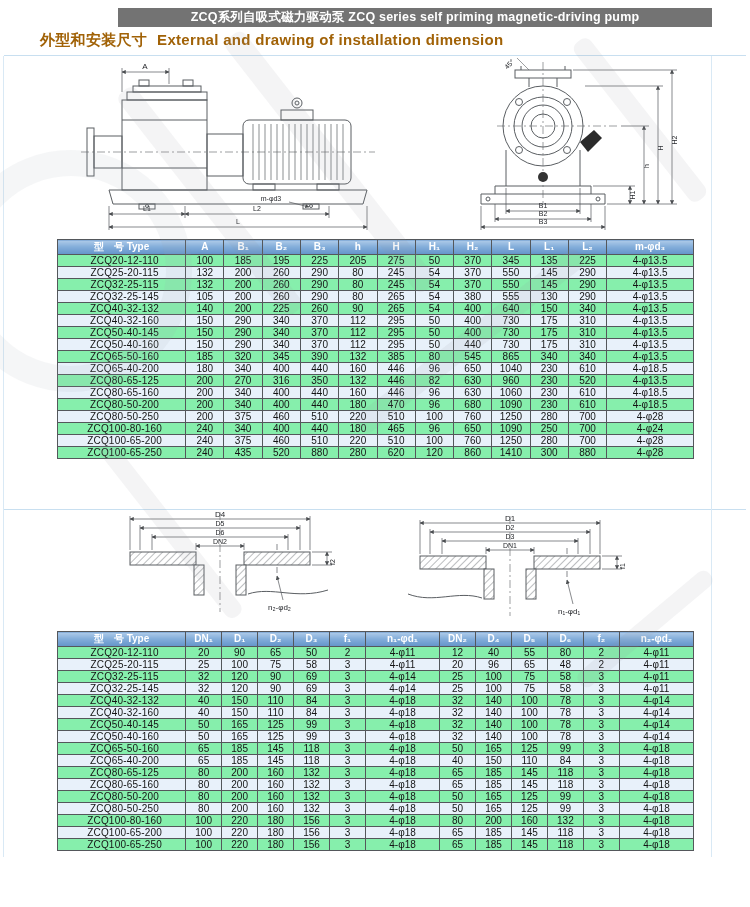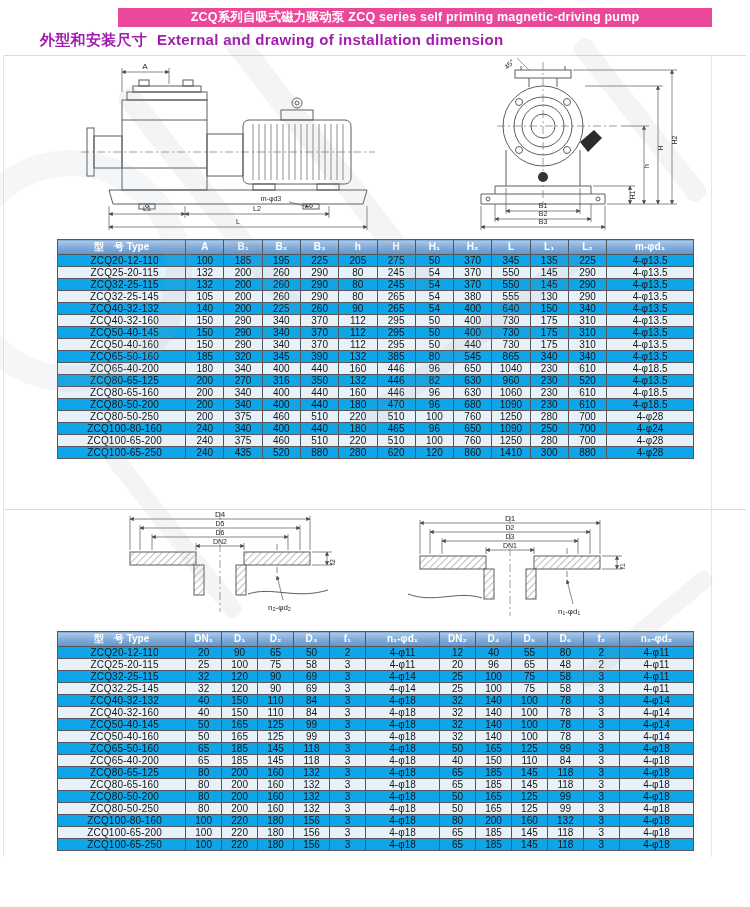--- a/index.html
+++ b/index.html
@@ -1,39 +1,39 @@
 <!DOCTYPE html>
 <html><head>
 <meta charset="utf-8">
 <style>
   html,body{margin:0;padding:0;background:#fff;}
   #page{position:relative;width:750px;height:907px;background:#ffffff;overflow:hidden;
         font-family:"Liberation Sans","DejaVu Sans",sans-serif;color:#1a1a1a;}
   
-  .title-bar{position:absolute;left:118px;top:8px;width:594px;height:19px;background:#ec4899;
+  .title-bar{position:absolute;left:118px;top:8px;width:594px;height:19px;background:#737373;
              color:#fff;font-size:12.5px;font-weight:bold;text-align:center;line-height:19px;
              letter-spacing:.2px;}
   
-  .heading{position:absolute;left:40px;font-size:15px;font-weight:bold;color:#a21caf;
+  .heading{position:absolute;left:40px;font-size:15px;font-weight:bold;color:#a16207;
            letter-spacing:.3px;white-space:nowrap;}
   #heading-install{top:31px;}
   #heading-flange{top:484px;}
   .heading .en{margin-left:10px;}
   
   .hrule{position:absolute;left:4px;right:4px;height:1px;background:#c8dff0;}
   .vrule{position:absolute;top:56px;bottom:50px;width:1px;background:#d9e9f5;}
   
   .drawing{position:absolute;}
   #drawing-install{left:65px;top:56px;}
   #drawing-flange{left:100px;top:508px;}
   svg text{fill:#26282c;font-family:"Liberation Sans","DejaVu Sans",sans-serif;font-size:8px;}
   svg text.t7{font-size:7px;}
   
   table{position:absolute;left:57px;width:637px;border-collapse:collapse;table-layout:fixed;
-        border:1.5px solid #3a3d40;font-size:10px;background:#0ea5e9;}
+        border:1.5px solid #3a3d40;font-size:10px;background:#86efac;}
   #install-table{top:239px;}
   #flange-table{top:631px;}
   th,td{border:1px solid #54575b;text-align:center;padding:0;overflow:hidden;white-space:nowrap;}
   th{height:14px;line-height:14px;font-weight:bold;color:#ffffff;
      background:linear-gradient(180deg,#aecbe9 0%,#84aeda 45%,#6394ca 100%);font-size:10px;}
   td{height:11px;line-height:11px;color:#141414;}
   tbody tr:nth-child(even) td{background:#e8f1fa;}
   td:first-child{text-align:center;padding-left:6px;letter-spacing:.2px;}
   #install-table th:first-child{width:20%;}
   #install-table th:last-child{width:13.5%;}

